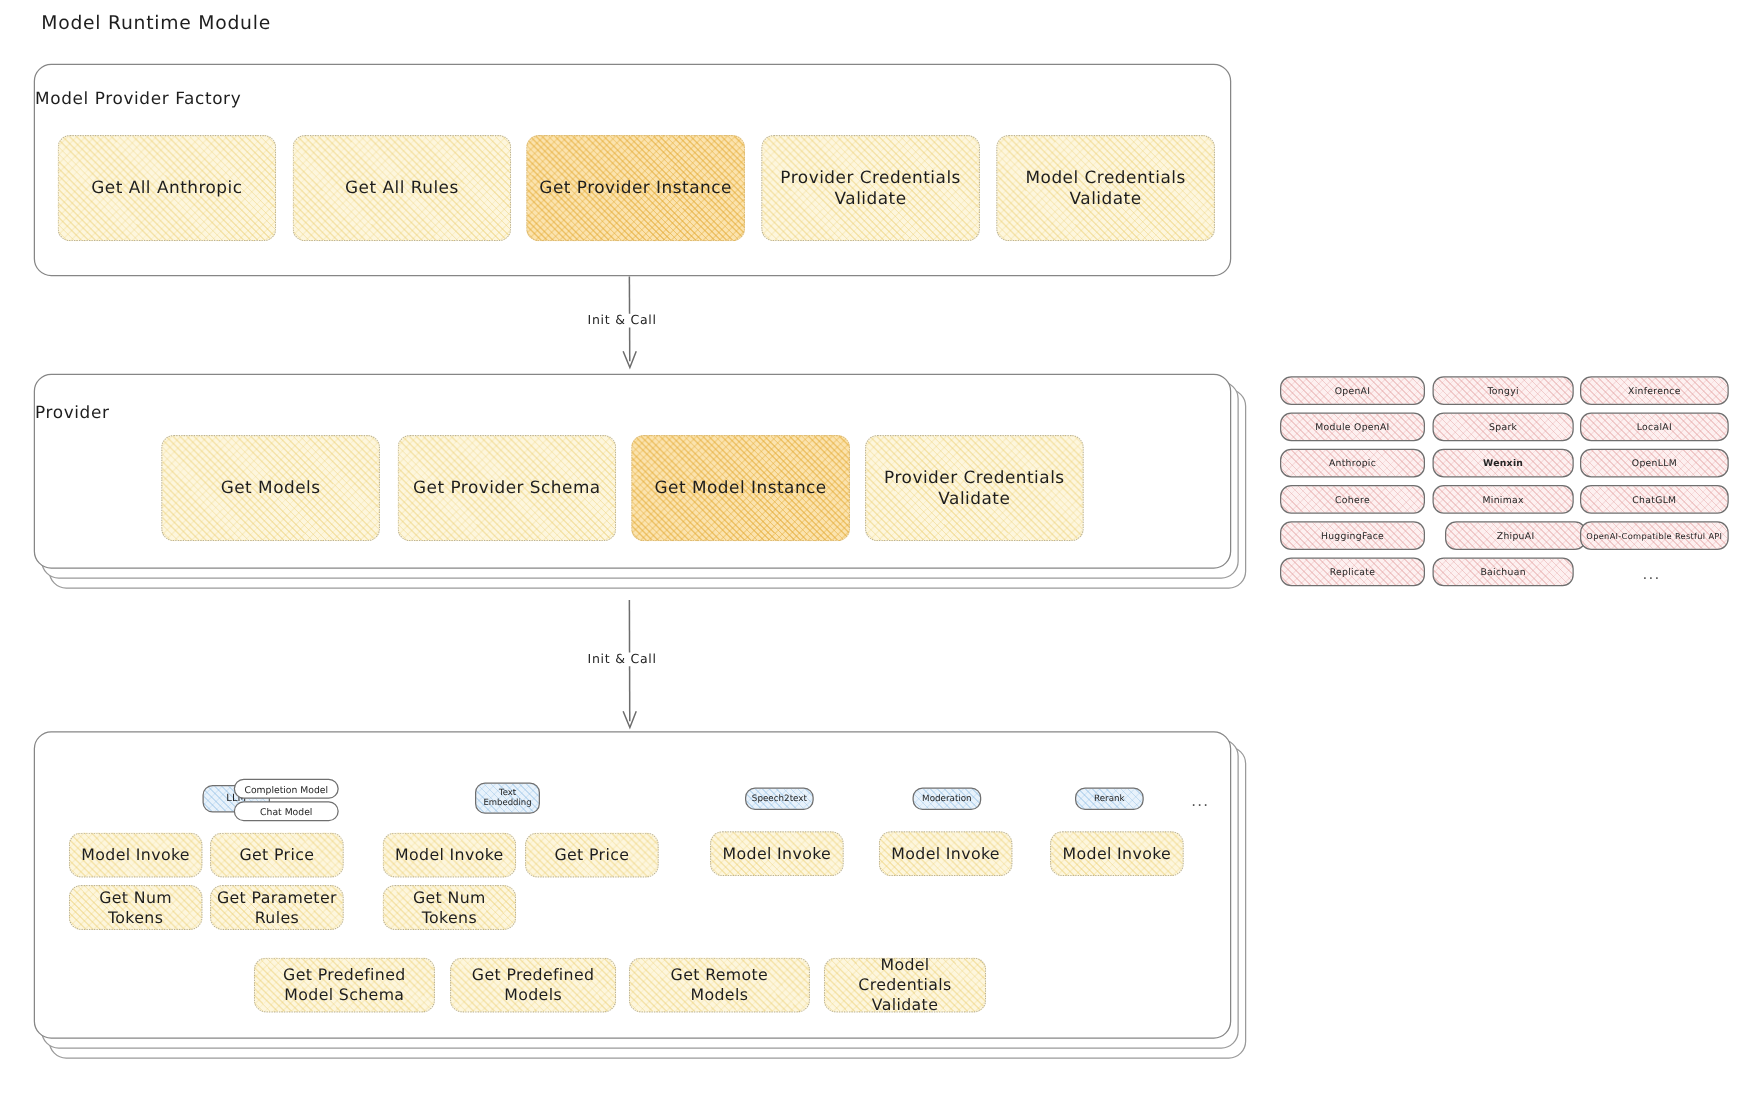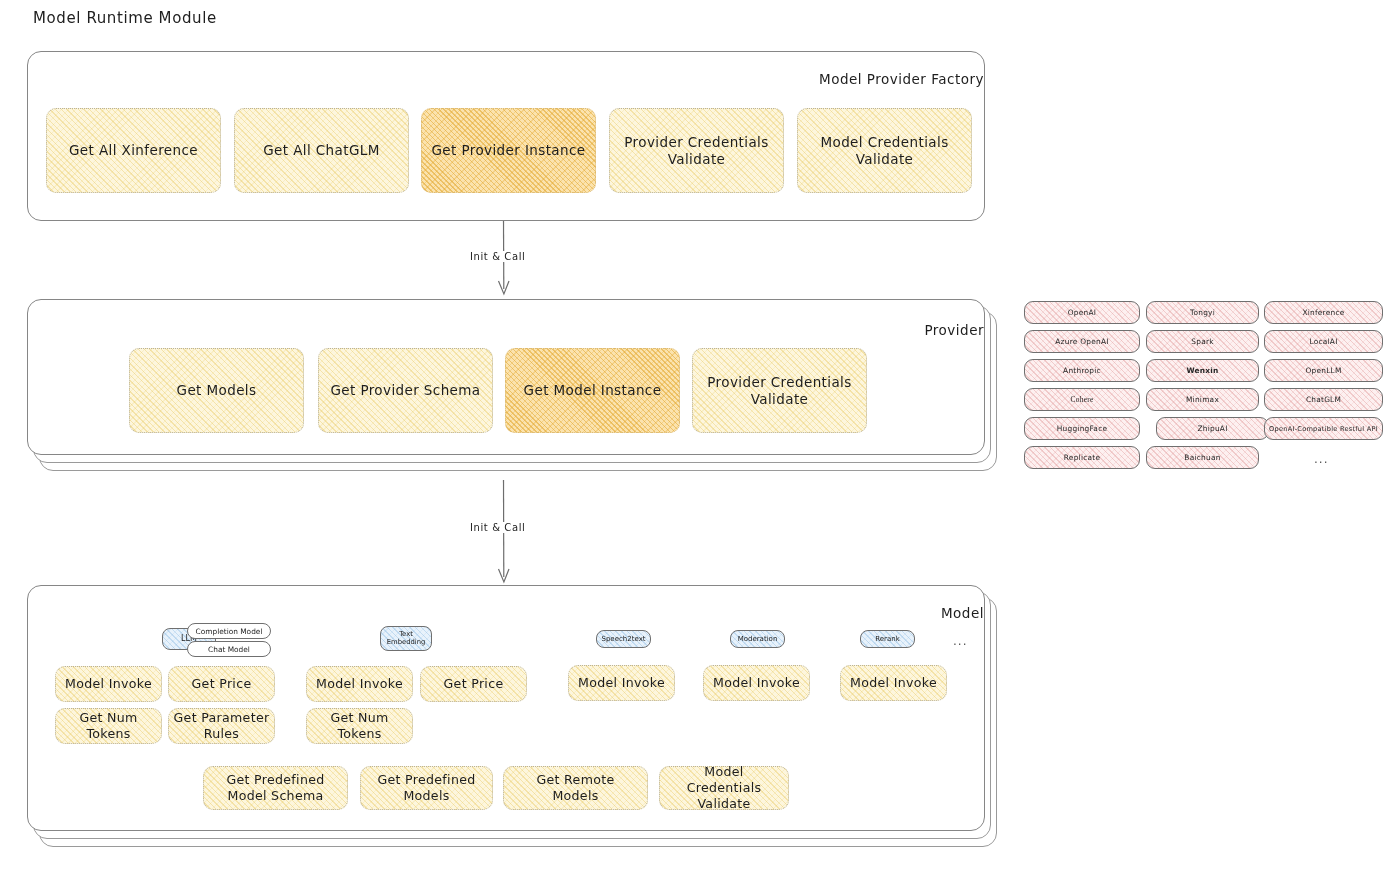--- a/index.html
+++ b/index.html
@@ -39,21 +39,21 @@
     box-sizing: border-box;
     border: 1.1px solid #9a9a9a;
     border-radius: 14px;
     background: #ffffff;
     z-index: 1;
   }
   .container-title {
     position: absolute;
     left: 0;
     right: 0;
-    text-align: right;
+    text-align: left;
     font-size: 13.5px;
     letter-spacing: .5px;
     color: #1e1e1e;
   }
 
   
   .tile {
     position: absolute;
     box-sizing: border-box;
     border: 1.4px dotted #b9b29a;
@@ -148,23 +148,23 @@
   }
 </style>
 </head>
 <body>
 
 <div id="page-title">Model Runtime Module</div>
 
 <div class="sketch-box" style="left:27px; top:51px; width:958px; height:170px; z-index:3;">
   <div class="container-title" style="top:19px;">Model Provider Factory</div>
 
-  <div class="tile t-lg" style="left:18px; top:56px; width:175px; height:85px;">Get All Xinference</div>
-
-  <div class="tile t-lg" style="left:206px; top:56px; width:175px; height:85px;">Get All ChatGLM</div>
+  <div class="tile t-lg" style="left:18px; top:56px; width:175px; height:85px;">Get All Anthropic</div>
+
+  <div class="tile t-lg" style="left:206px; top:56px; width:175px; height:85px;">Get All Rules</div>
 
   <div class="tile t-lg hl" style="left:393px; top:56px; width:175px; height:85px;">Get Provider Instance</div>
 
   <div class="tile t-lg" style="left:581px; top:56px; width:175px; height:85px; padding:0 12px;">Provider Credentials Validate</div>
 
   <div class="tile t-lg" style="left:769px; top:56px; width:175px; height:85px; padding:0 12px;">Model Credentials Validate</div>
 </div>
 
 <div class="arrow-wrap" style="left:470px; top:221px; width:70px; height:76px;">
   <svg width="70" height="76" viewBox="0 0 70 76">
@@ -185,23 +185,23 @@
   <div class="tile t-lg" style="left:290px; top:48px; width:175px; height:85px;">Get Provider Schema</div>
 
   <div class="tile t-lg hl" style="left:477px; top:48px; width:175px; height:85px;">Get Model Instance</div>
 
   <div class="tile t-lg" style="left:664px; top:48px; width:175px; height:85px; padding:0 12px;">Provider Credentials Validate</div>
 </div>
 
 <div style="position:absolute; left:1024px; top:300px; width:360px; height:175px; z-index:4;">
 
   <div class="chip-pink" style="left:0px;   top:1px;   width:116px; height:23px;">OpenAI</div>
-  <div class="chip-pink" style="left:0px;   top:30px;  width:116px; height:23px;">Azure OpenAI</div>
+  <div class="chip-pink" style="left:0px;   top:30px;  width:116px; height:23px;">Module OpenAI</div>
   <div class="chip-pink" style="left:0px;   top:59px;  width:116px; height:23px;">Anthropic</div>
-  <div class="chip-pink" style="left:0px;   top:88px;  width:116px; height:23px;font-family:Liberation Serif, serif;">Cohere</div>
+  <div class="chip-pink" style="left:0px;   top:88px;  width:116px; height:23px;">Cohere</div>
   <div class="chip-pink" style="left:0px;   top:117px; width:116px; height:23px;">HuggingFace</div>
   <div class="chip-pink" style="left:0px;   top:146px; width:116px; height:23px;">Replicate</div>
 
   <div class="chip-pink" style="left:122px; top:1px;   width:113px; height:23px;">Tongyi</div>
   <div class="chip-pink" style="left:122px; top:30px;  width:113px; height:23px;">Spark</div>
   <div class="chip-pink" style="left:122px; top:59px;  width:113px; height:23px;font-weight:bold;">Wenxin</div>
   <div class="chip-pink" style="left:122px; top:88px;  width:113px; height:23px;">Minimax</div>
   <div class="chip-pink" style="left:122px; top:117px; width:113px; height:23px;margin-left:10px;">ZhipuAI</div>
   <div class="chip-pink" style="left:122px; top:146px; width:113px; height:23px;">Baichuan</div>
 
@@ -219,21 +219,20 @@
     <path d="M33.5 0 L33.8 97" stroke="#6d6d6d" stroke-width="1.2" fill="none"></path>
     <path d="M28.5 89 L33.9 102 L39 89" stroke="#6d6d6d" stroke-width="1.2" fill="none"></path>
   </svg>
   <div class="arrow-label" style="left:-3px; top:42px;">Init &amp; Call</div>
 </div>
 
 <div class="stack-layer" style="left:39px; top:597px; width:958px; height:250px;"></div>
 <div class="stack-layer" style="left:33px; top:591px; width:958px; height:248px;"></div>
 
 <div class="sketch-box" style="left:27px; top:585px; width:958px; height:246px; z-index:3;">
-  <div class="container-title" style="top:19px;">Model</div>
 
   <div class="chip-blue" style="left:101px; top:42px; width:54px; height:22px; font-size:8px;margin-left:33px;">LLM</div>
   <div class="chip-white" style="left:159px; top:37px; width:84px; height:16px; font-size:7.4px;">Completion Model</div>
   <div class="chip-white" style="left:159px; top:55px; width:84px; height:16px; font-size:7.4px;">Chat Model</div>
 
   <div class="tile t-md" style="left:27px; top:80px; width:107px; height:36px;">Model Invoke</div>
   <div class="tile t-md" style="left:140px; top:80px; width:107px; height:36px;">Get Price</div>
   <div class="tile t-md" style="left:27px; top:122px; width:107px; height:36px;">Get Num Tokens</div>
   <div class="tile t-md" style="left:140px; top:122px; width:107px; height:36px;">Get Parameter Rules</div>
 

